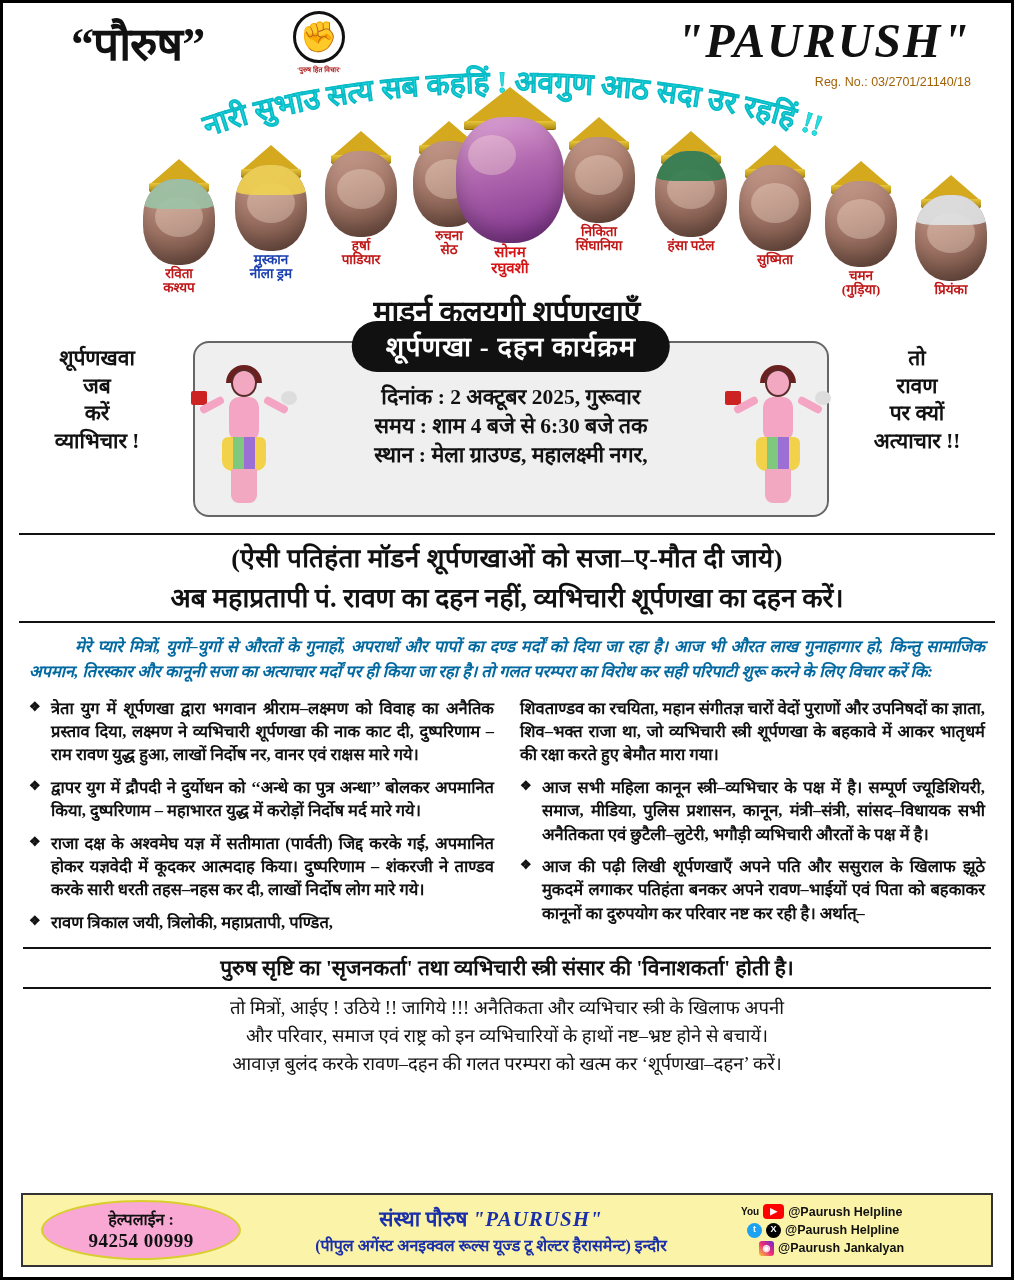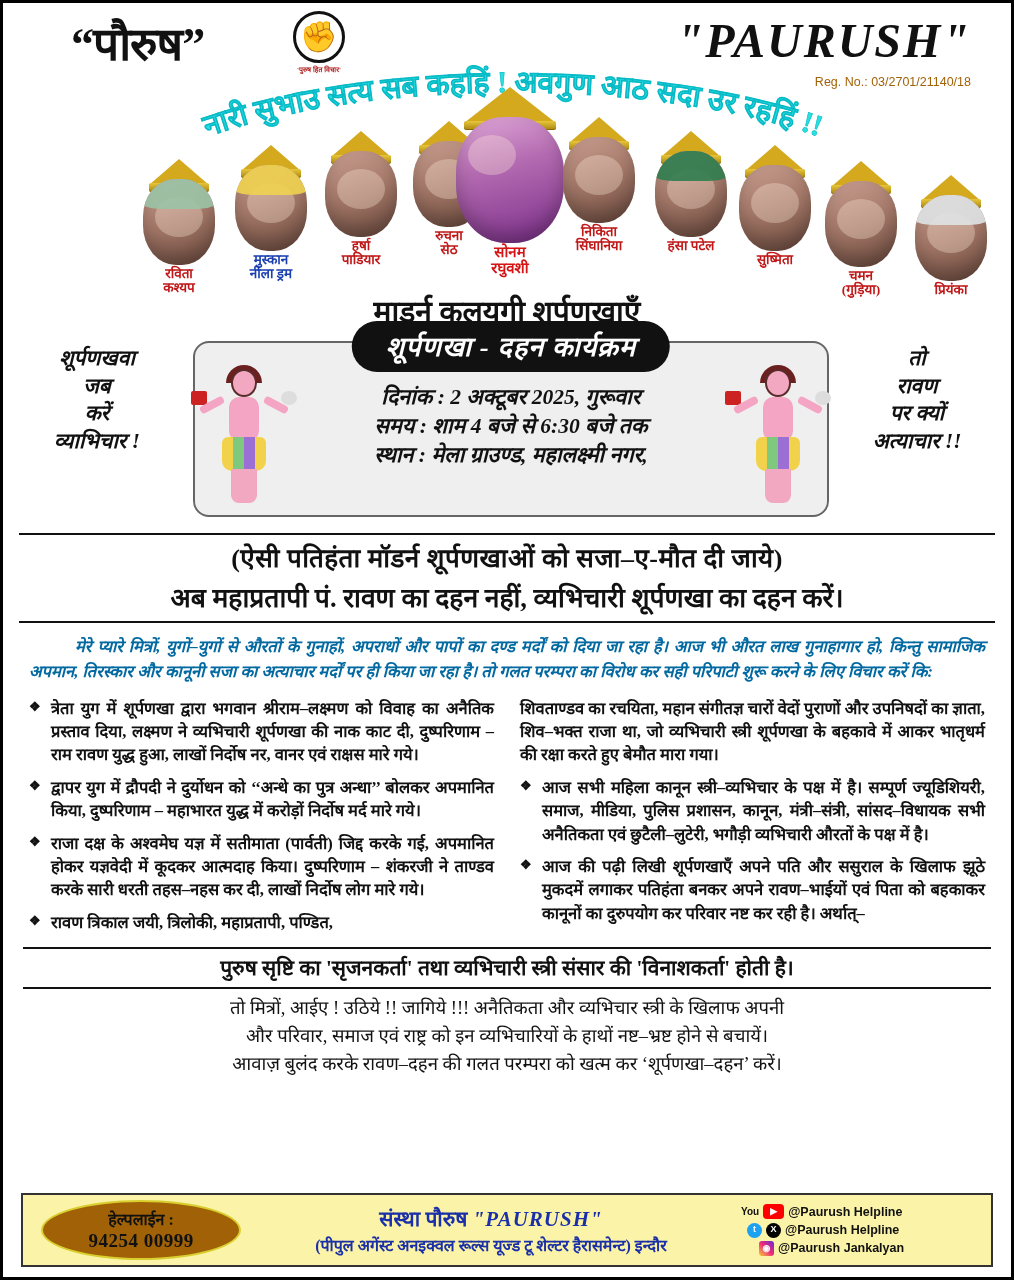--- a/index.html
+++ b/index.html
@@ -143,21 +143,20 @@
     font-family: "Liberation Serif", "DejaVu Serif", serif;
     font-size: 30px; font-weight: bold; color: #111;
     white-space: nowrap;
   }
 
   
   .mid {
     position: relative;
     height: 198px;
     margin-top: 8px;
-    font-style: italic;
   }
   .side-slogan {
     position: absolute; top: 12px;
     width: 180px; text-align: center;
     font-family: "Liberation Serif", "DejaVu Serif", serif;
     font-size: 21px; font-weight: bold; color: #111;
     line-height: 1.32;
   }
   .side-left { left: 4px; }
   .side-right { right: 4px; }
@@ -314,21 +313,21 @@
     position: absolute;
     left: 18px; right: 18px; bottom: 10px;
     height: 74px;
     background: #fbf4a8;
     border: 2px solid #333;
     display: flex; align-items: center;
   }
   .helpline {
     width: 200px;
     margin-left: 18px;
-    background: #a16207;
+    background: #f9a8d4;
     border: 2px solid #d8cf2e;
     border-radius: 50%;
     padding: 6px 4px;
     text-align: center;
     font-family: "Liberation Serif", "DejaVu Serif", serif;
     font-weight: bold; color: #111;
   }
   .helpline .hl-label { font-size: 16px; }
   .helpline .hl-num { font-size: 19px; letter-spacing: .5px; }
   .org {

